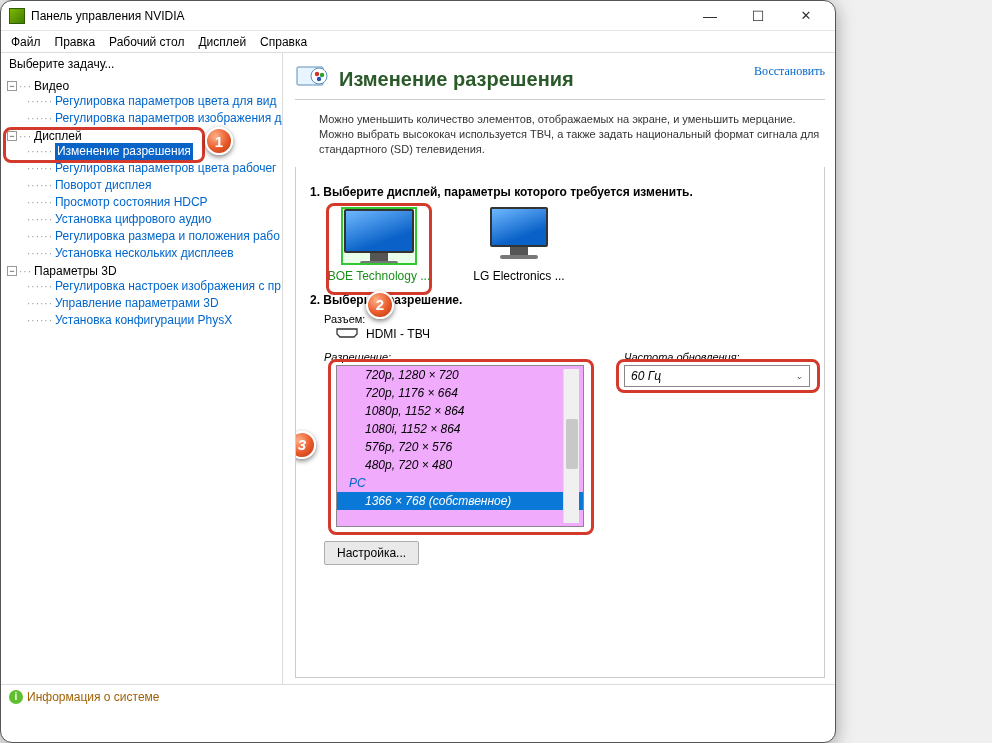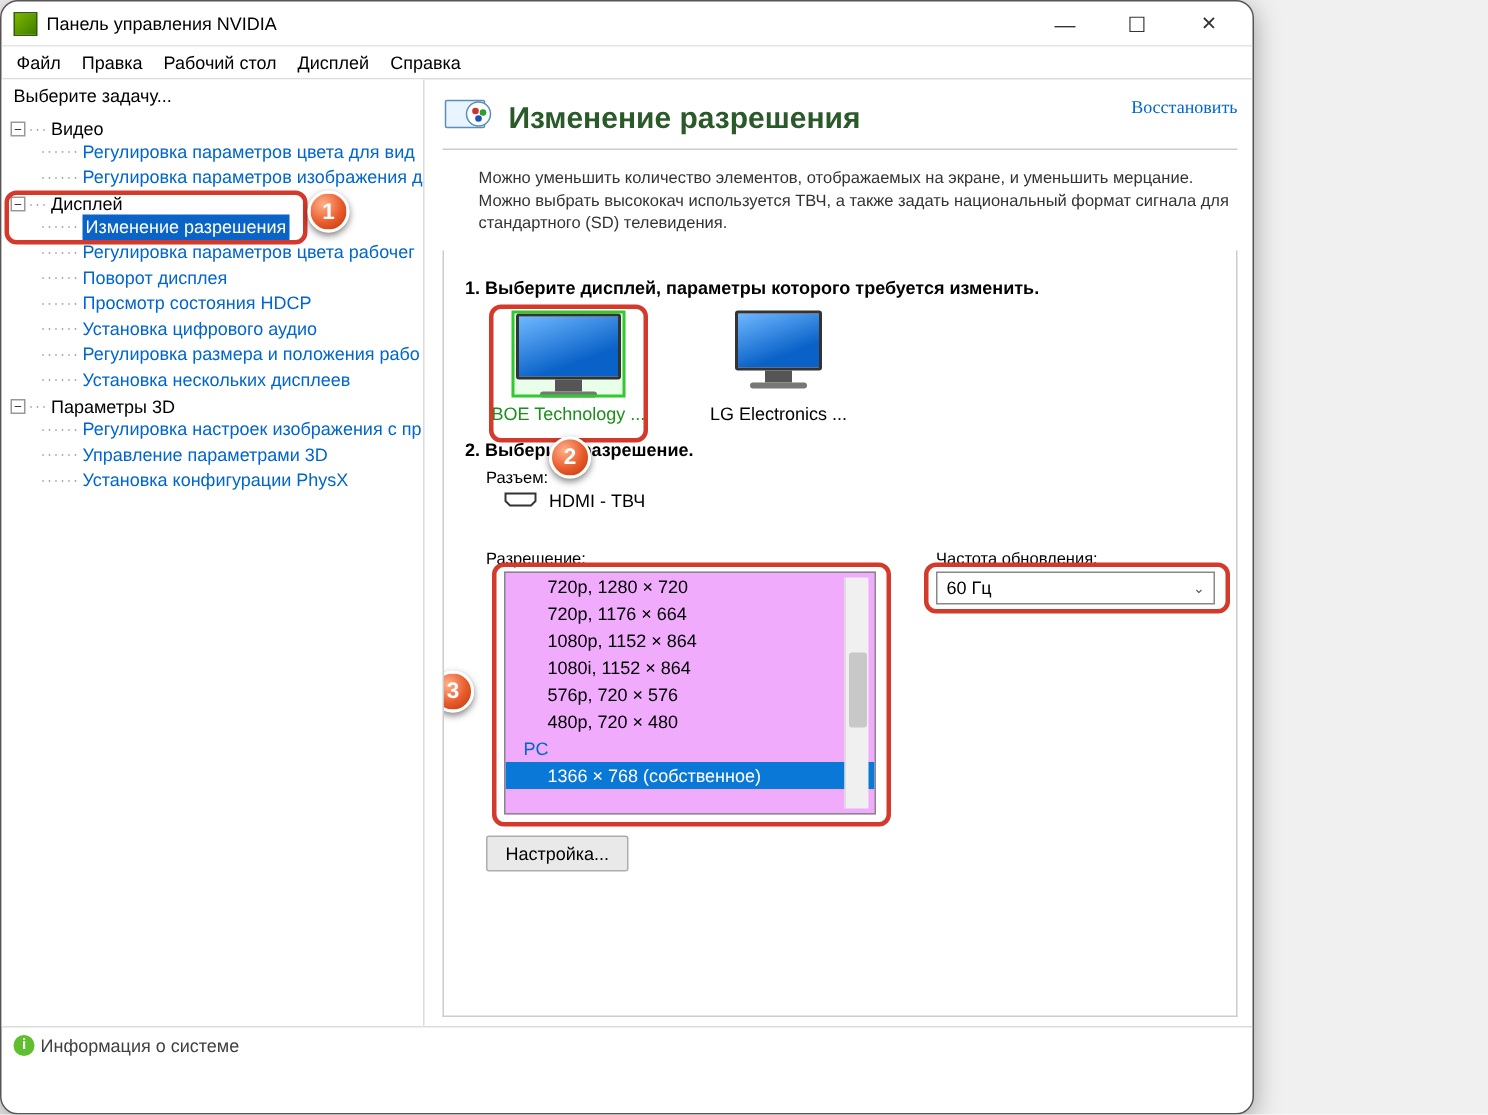--- a/index.html
+++ b/index.html
@@ -58,36 +58,36 @@
 .disp .mon { width: 76px; height: 58px; margin: 0 auto 4px; position: relative; }
 .mon .screen { width: 70px; height: 44px; background: linear-gradient(160deg,#6fb8ff,#0a62c8 70%); border: 2px solid #333; border-radius: 2px; margin: 0 auto; }
 .mon .stand { width: 18px; height: 8px; background: #555; margin: 0 auto; }
 .mon .base { width: 38px; height: 4px; background: #777; margin: 0 auto; border-radius: 2px; }
 .disp.selected { color: #1a8f1a; }
 .disp.selected .mon { outline: 2px solid #31c831; outline-offset: -2px; background: #eaffea; padding: 2px; }
 
 .field-label { font-size: 11px; margin: 6px 0 2px 14px; }
 .connector { display:flex; align-items:center; gap: 8px; margin-left: 26px; font-size: 11px; }
 
-.res-row { display:flex; gap: 40px; margin-top: 20px; }
+.res-row { display:flex; gap: 40px; margin-top: 4px; font-style: italic; }
 .res-list-wrap { position: relative; }
 .res-list { width: 248px; height: 162px; border: 1px solid #888; overflow: hidden; background: #f0abfc; font-size: 11.5px; margin-left: 26px; }
 .res-list .li { padding: 2px 6px 2px 28px; white-space: nowrap; }
 .res-list .grp { color: #0066cc; padding: 2px 6px 2px 12px; }
 .res-list .li.sel { background: #0a78d6; color: #fff; }
 .res-scroll { position: absolute; right: 5px; top: 4px; width: 16px; height: 154px; background: #f0f0f0; border-left: 1px solid #ddd; }
 .res-thumb { position:absolute; left:2px; top: 50px; width:12px; height:50px; background:#c8c8c8; border-radius:2px; }
 
 .refresh-wrap { position: relative; }
 .refresh-sel { width: 186px; height: 22px; border: 1px solid #888; background: #fff; display: flex; align-items: center; justify-content: space-between; padding: 0 6px; font-size: 11.5px; cursor: pointer; }
 
 .btn { border: 1px solid #adadad; background: #e9e9e9; padding: 4px 12px; font-size: 12px; cursor: pointer; border-radius: 2px; margin: 14px 0 0 14px; }
 
 .statusbar { height: 24px; border-top: 1px solid #dcdcdc; display: flex; align-items: center; padding: 0 8px; gap: 4px; }
-.statusbar a { color: #404040; text-decoration: none; }
+.statusbar a { color: #a16207; text-decoration: none; }
 .info-ic { width:14px; height:14px; border-radius:50%; background:#5fbf2f; color:#fff; font-size:10px; font-weight:bold; display:flex; align-items:center; justify-content:center; }
 </style>
 </head>
 <body>
 
 <div class="outer">
  <div class="titlebar">
    <div class="app-icon"></div>
    <div class="title">Панель управления NVIDIA</div>
    <div class="win-btns">

